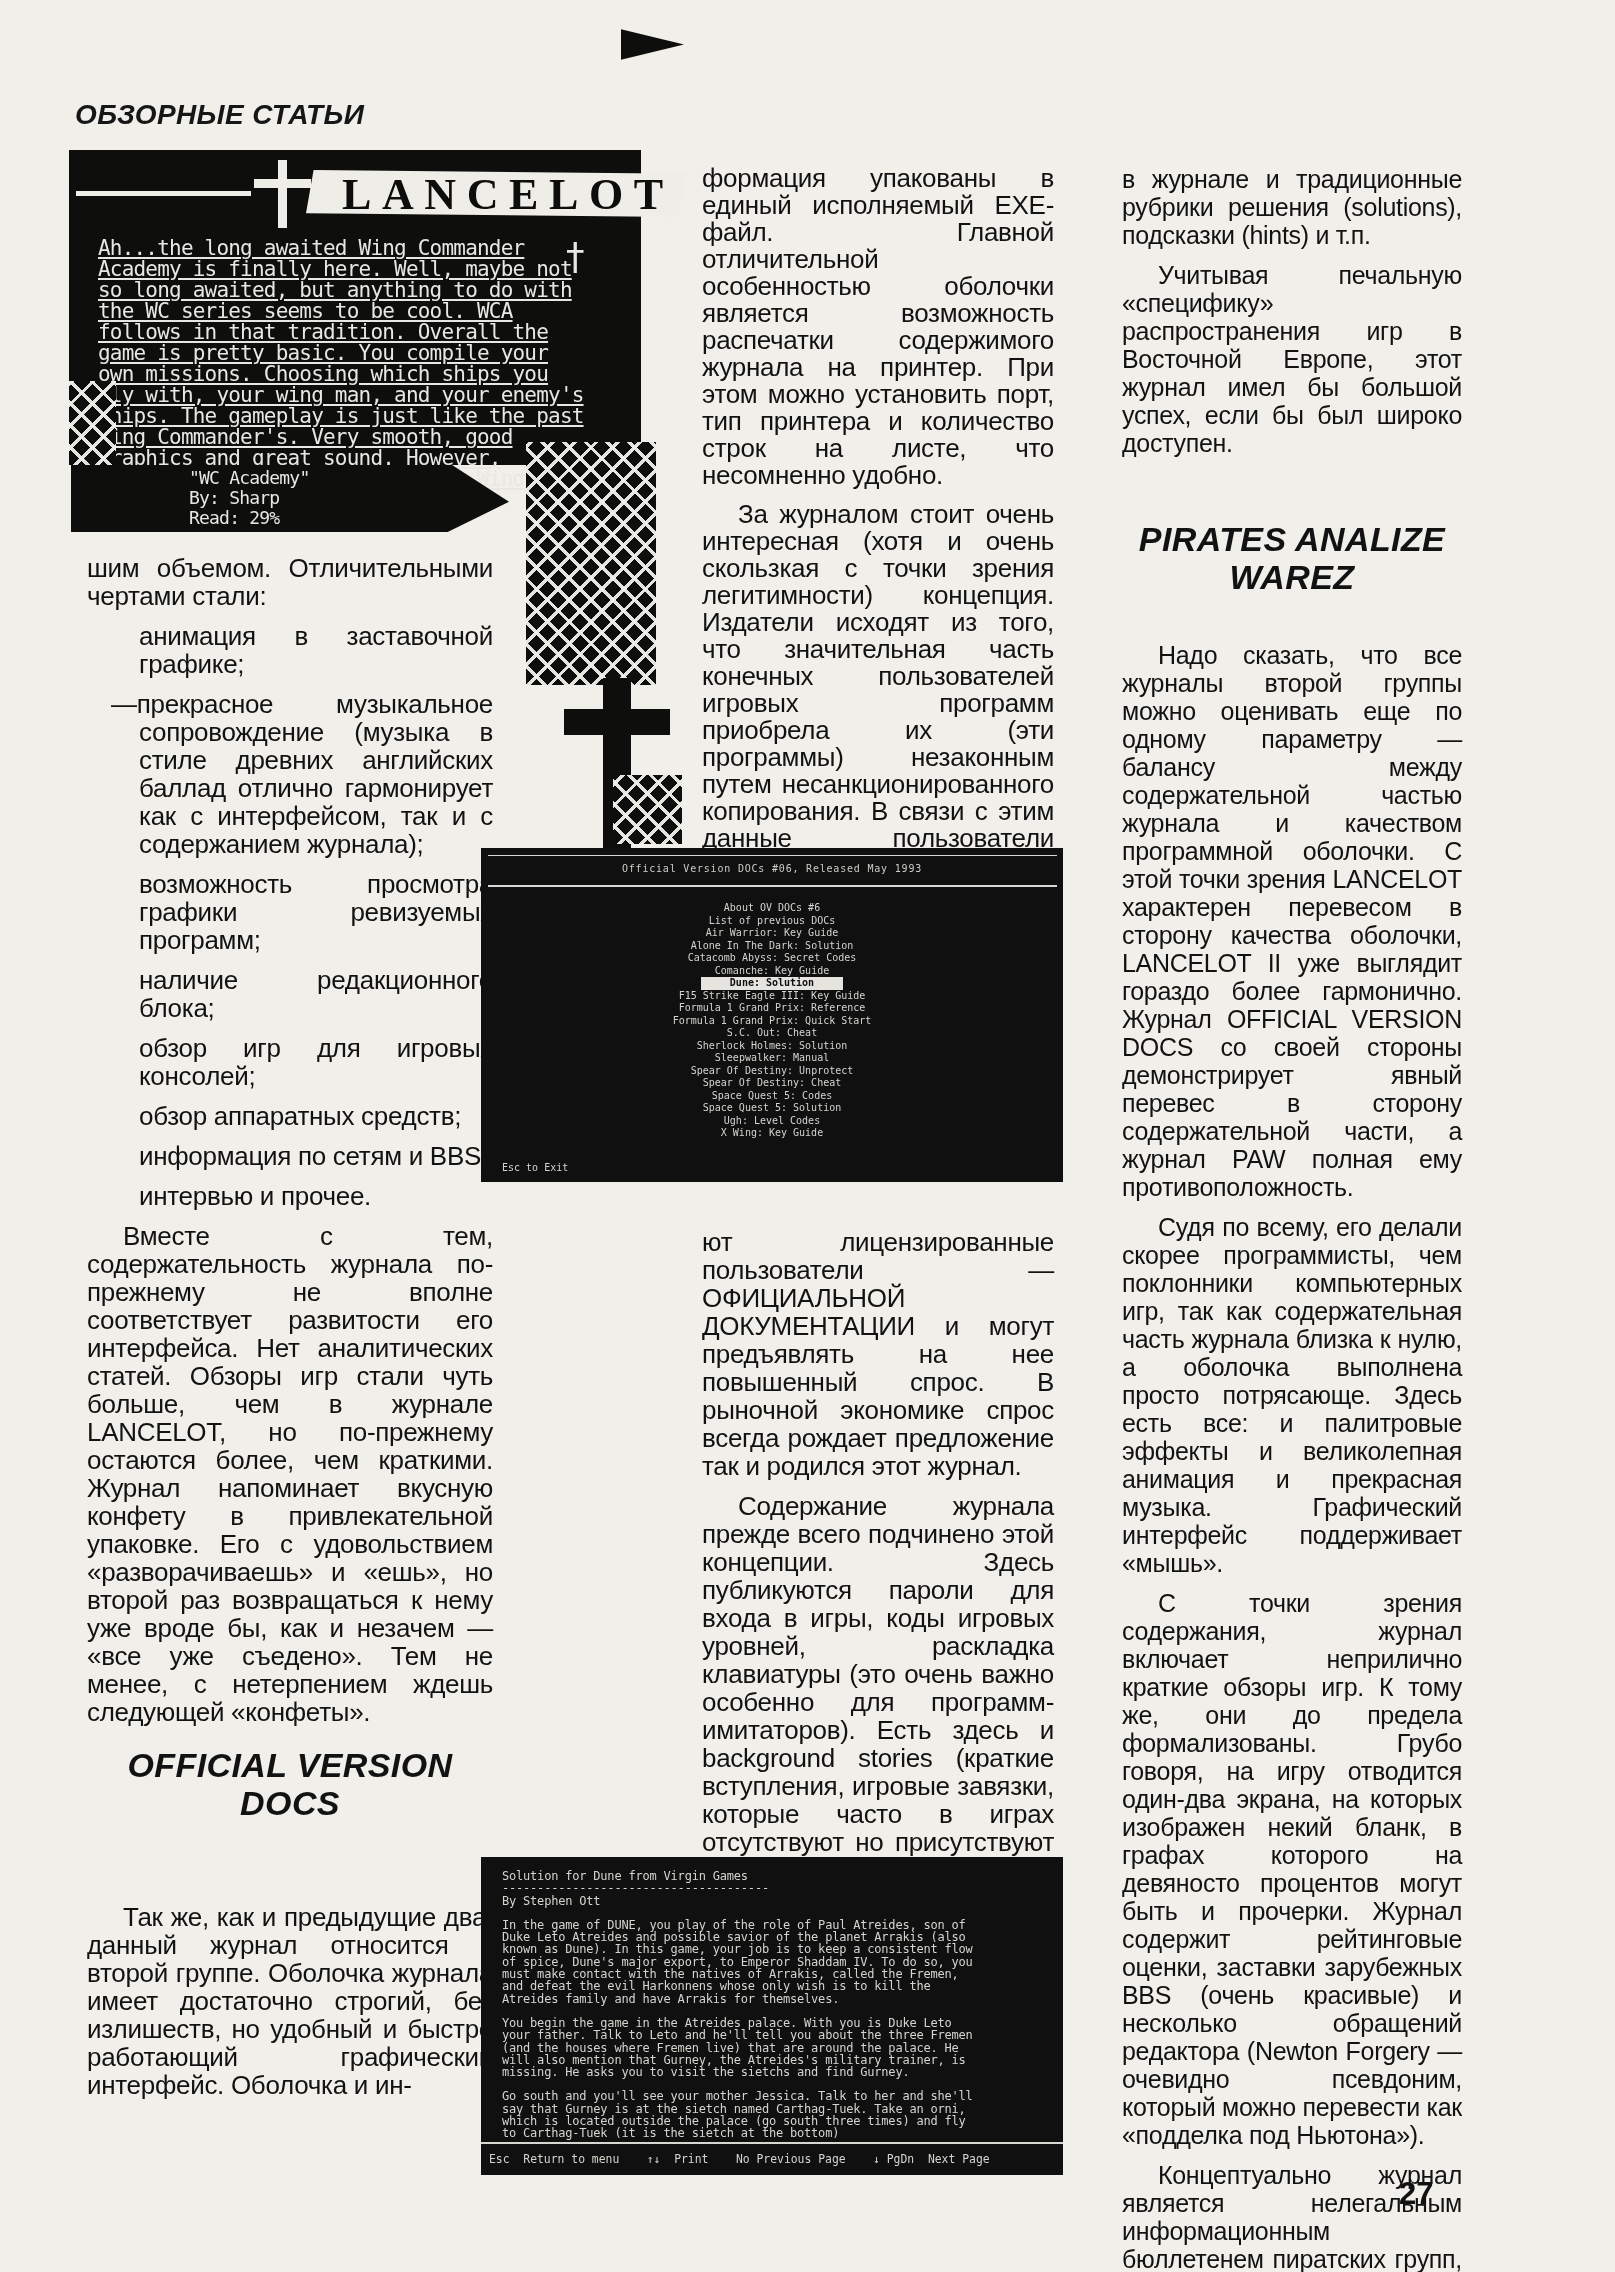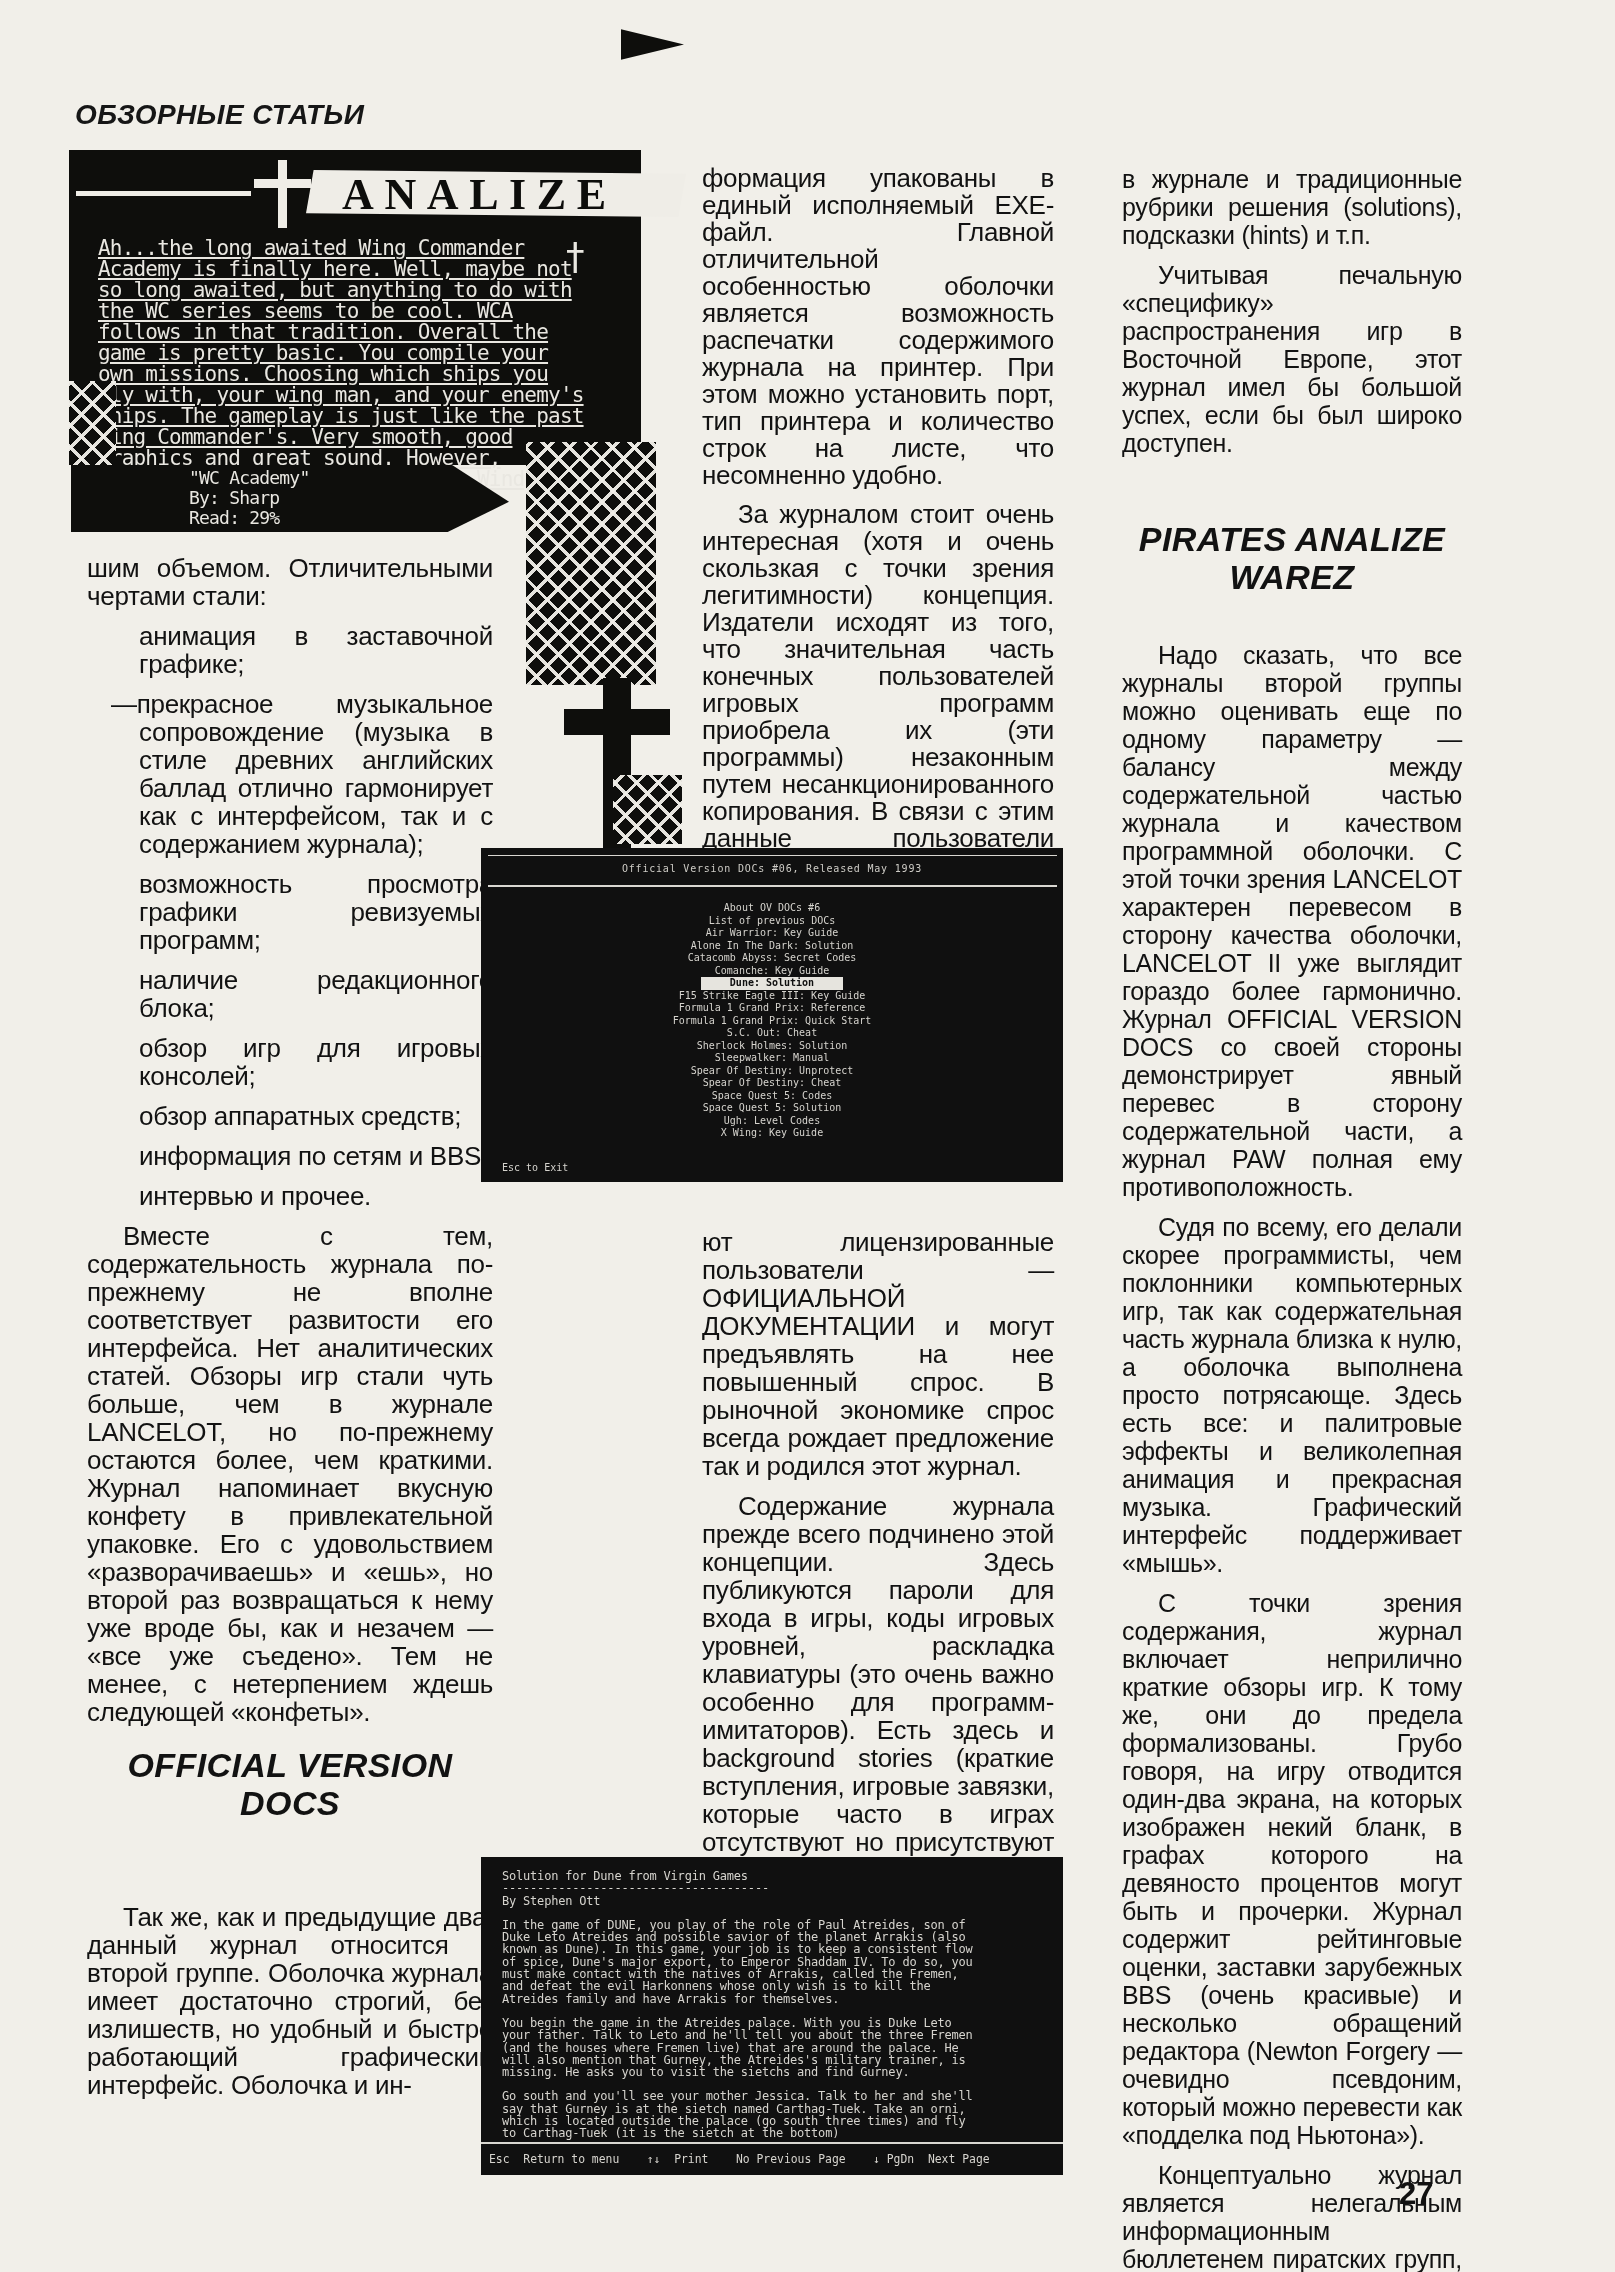--- a/index.html
+++ b/index.html
@@ -71,21 +71,21 @@
 <body>
 
 <div class="page">
 
   <div class="kicker">ОБЗОРНЫЕ СТАТЬИ</div>
 
   <div class="banner">
     <div class="lance-line"></div>
     <div class="hilt"></div>
     <div class="blade"></div>
-    <div class="banner-title">ANALIZE</div>
+    <div class="banner-title">LANCELOT</div>
     <div class="banner-review">Ah...the long awaited Wing Commander
 Academy is finally here. Well, maybe not
 so long awaited, but anything to do with
 the WC series seems to be cool. WCA
 follows in that tradition. Overall  the
 game is pretty basic. You compile your
 own missions. Choosing which ships you
 fly with, your wing man, and your enemy's
 ships. The gameplay is just like the past
 Wing Commander's. Very smooth, good

